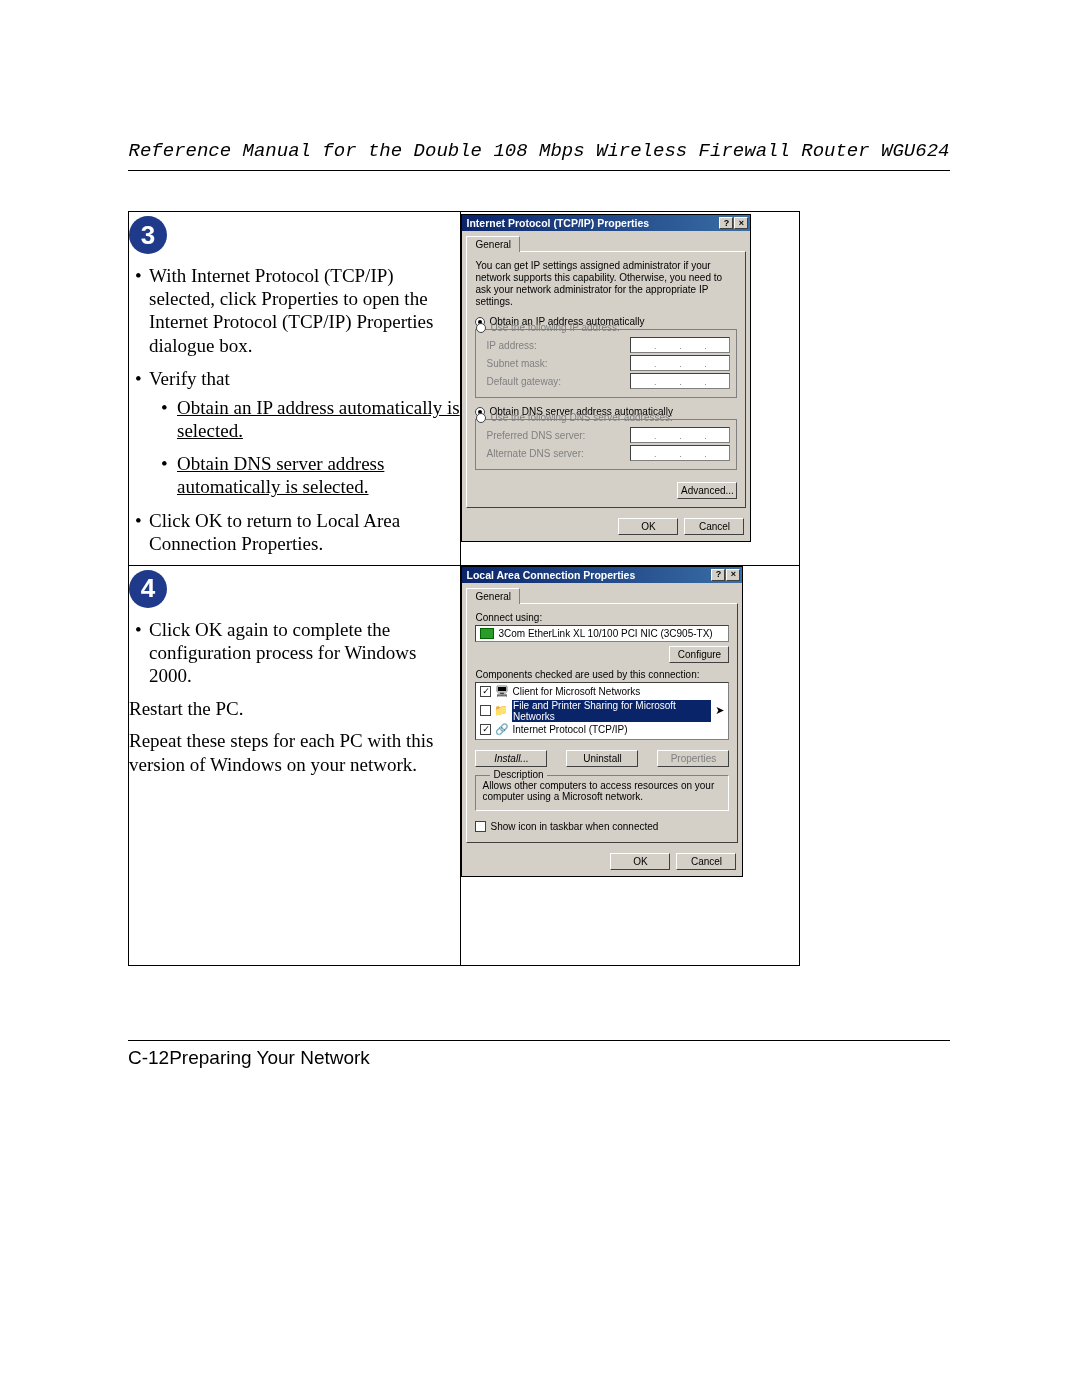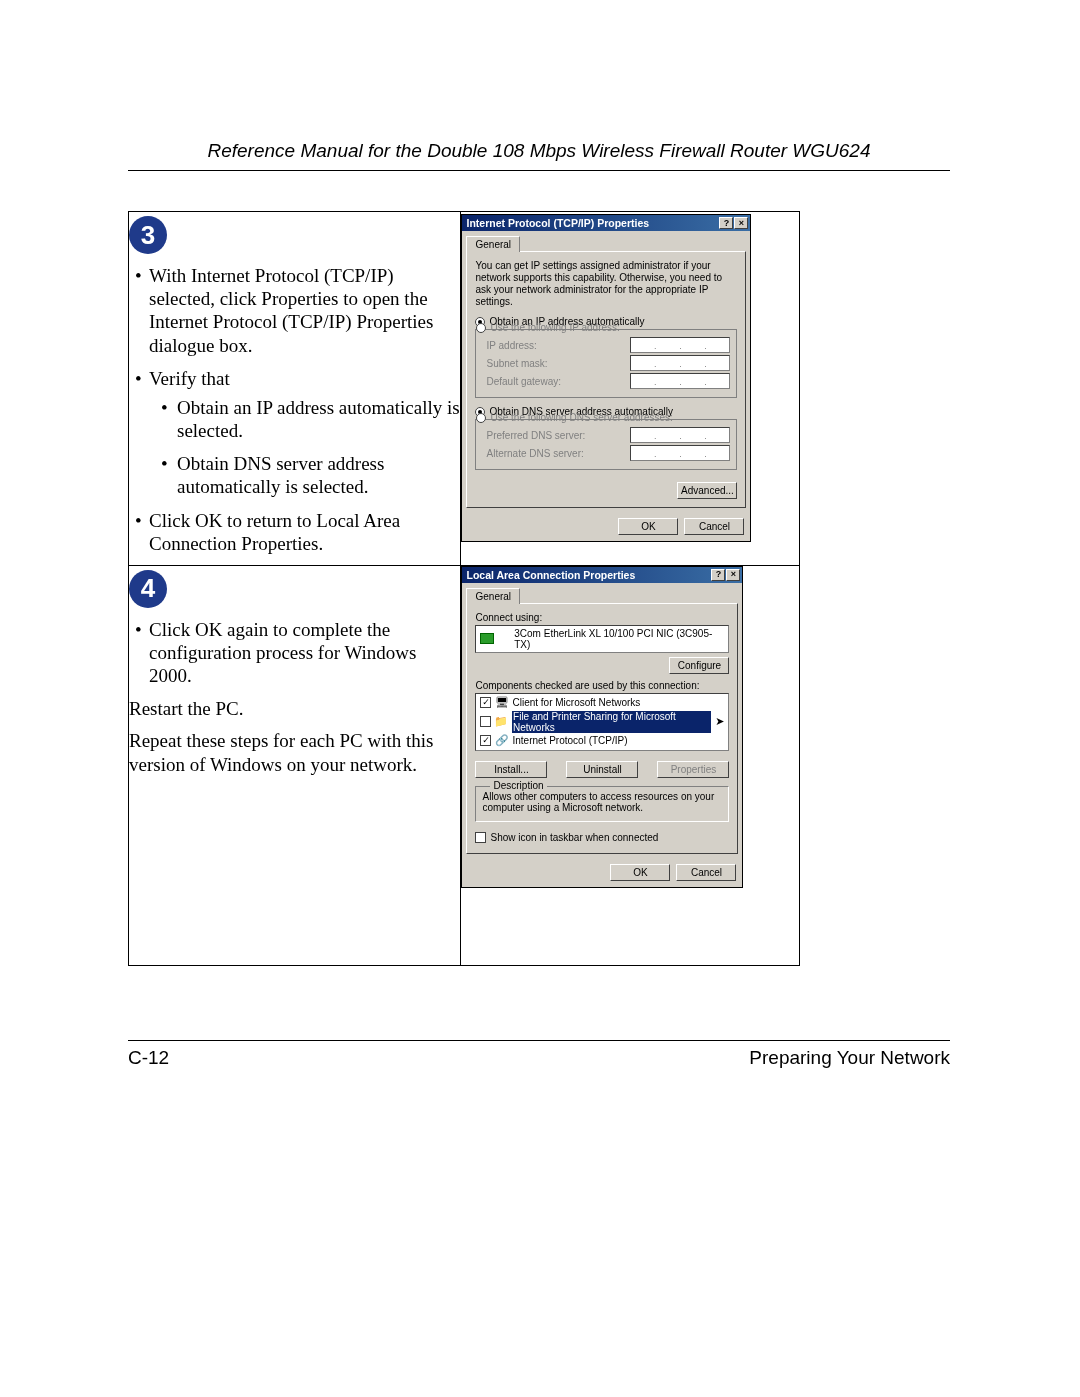--- a/index.html
+++ b/index.html
@@ -18,21 +18,21 @@
     width: 822px;
   }
   .header-title {
     font-style: italic;
     font-size: 19px;
     text-align: center;
     margin-bottom: 8px;
     font-family: Arial, sans-serif; 
     font-family: "Times New Roman", serif;
   }
-  .header-title { font-family: Liberation Sans, sans-serif; }
+  .header-title { font-family: Liberation Mono, monospace; }
   hr.rule { border: none; border-top: 1px solid #000; }
   .content-table {
     margin-top: 40px;
     border: 1px solid #000;
     width: 672px;
     margin-left: 0;
     border-collapse: collapse;
   }
   .content-table td {
     border: 1px solid #000;
@@ -54,21 +54,21 @@
     margin: 4px 0 10px 0;
   }
   .instructions {
     font-size: 19px;
     line-height: 1.22;
   }
   .instructions ul { list-style: none; padding-left: 0; }
   .instructions > ul > li { padding-left: 20px; position: relative; margin-bottom: 10px; }
   .instructions > ul > li::before { content: "•"; position: absolute; left: 6px; }
   .sub-ul { list-style: none; padding-left: 0; margin-top: 6px; }
-  .sub-ul li { padding-left: 28px; position: relative; margin-bottom: 10px; }
+  .sub-ul li { padding-left: 28px; position: relative; margin-bottom: 10px; text-decoration: underline; }
   .sub-ul li::before { content: "•"; position: absolute; left: 12px; }
   .plain-p { font-size: 19px; margin-top: 8px; line-height: 1.25; }
 
   
   .win-dialog {
     font-family: Tahoma, Arial, sans-serif;
     font-size: 10px;
     background: #d4d0c8;
     border: 1px solid #000;
     width: 290px;
@@ -147,36 +147,36 @@
   }
   .win-button.disabled { color:#808080; }
   .btn-row { display:flex; justify-content:flex-end; gap:6px; padding:6px; }
   .btn-row.inpanel { padding: 4px 0 0 0; }
   .sunken-box {
     background:#fff;
     border:1px solid #808080;
     border-top-color:#404040; border-left-color:#404040;
     padding:2px 4px;
   }
-  .device-row { display:flex; align-items:center; gap:20px; }
+  .device-row { display:flex; align-items:flex-start; gap:4px; }
   .nic-icon { width:14px; height:11px; background:#2a9c2a; border:1px solid #006400; }
   .component-list { height:58px; font-size:10px; }
   .comp-row { display:flex; align-items:center; gap:4px; padding:1px 0; }
   .chk { width:11px;height:11px;background:#fff;border:1px solid #404040; display:inline-flex;align-items:center;justify-content:center;font-size:9px;line-height:1;}
   .comp-row.sel .txt { background:#0a246a; color:#fff; padding:0 1px;}
   .comp-icon { width:13px;height:12px; font-size:11px; display:inline-flex;align-items:center;justify-content:center;}
   .desc-field { border:1px solid #fff; border-left-color:#808080; border-top-color:#808080; padding:4px 6px 8px 6px; font-size:10px; margin-top:8px; position:relative;}
   .desc-field .lg { position:absolute; top:-7px; left:14px; background:#d4d0c8; padding:0 3px; font-size:10px;}
   .foot {
     position:absolute;
     top: 1040px;
     left:128px;
     width:822px;
   }
-  .foot-row { display:flex; justify-content:space-between; font-size:19px; font-family:Arial,sans-serif; margin-top:6px;}
+  .foot-row { display:flex; justify-content:flex-start; font-size:19px; font-family:Arial,sans-serif; margin-top:6px;}
   .foot-num { font-style:italic; font-family:"Times New Roman",serif; font-size:18px; text-align:center; margin-top:10px;}
   .row2 { height: 400px; }
   .row1 .right-cell{ padding-top:2px;}
 </style>
 </head>
 <body>
 
 <div class="page">
   <div class="header-title">Reference Manual for the Double 108 Mbps Wireless Firewall Router WGU624</div>
   <hr class="rule">
@@ -339,21 +339,21 @@
                 <span style="font-size:11px;">➤</span>
               </div>
               <div class="comp-row">
                 <span class="chk">✓</span>
                 <span class="comp-icon">🔗</span>
                 <span class="txt">Internet Protocol (TCP/IP)</span>
               </div>
             </div>
 
             <div class="btn-row inpanel" style="justify-content:space-between; margin-top:6px;">
-              <div class="win-button" style="min-width:72px;">Install...</div>
+              <div class="win-button" style="min-width:72px;font-style:italic;">Install...</div>
               <div class="win-button" style="min-width:72px;">Uninstall</div>
               <div class="win-button disabled" style="min-width:72px;">Properties</div>
             </div>
 
             <div class="desc-field">
               <span class="lg">Description</span>
               <span>Allows other computers to access resources on your computer using a Microsoft network.</span>
             </div>
 
             <div class="radio-row" style="margin-top:10px;">

